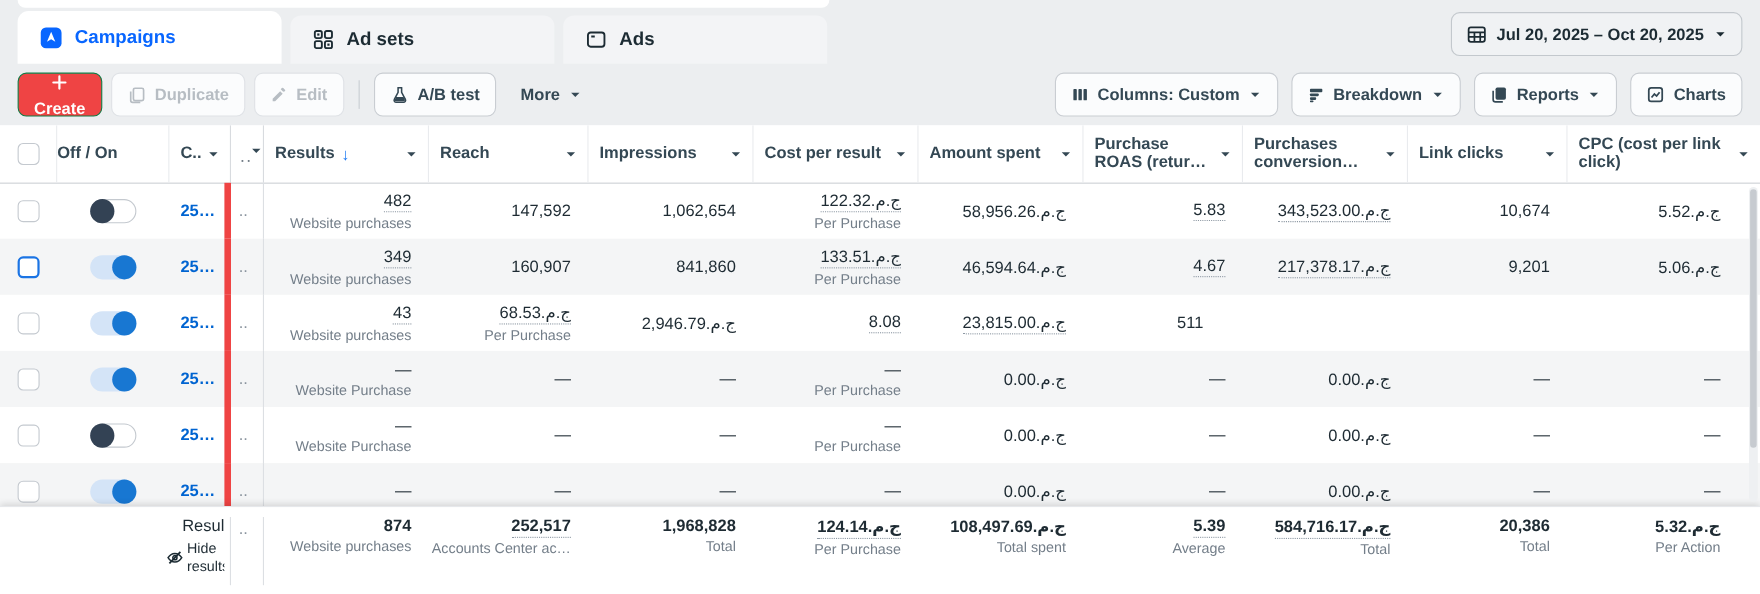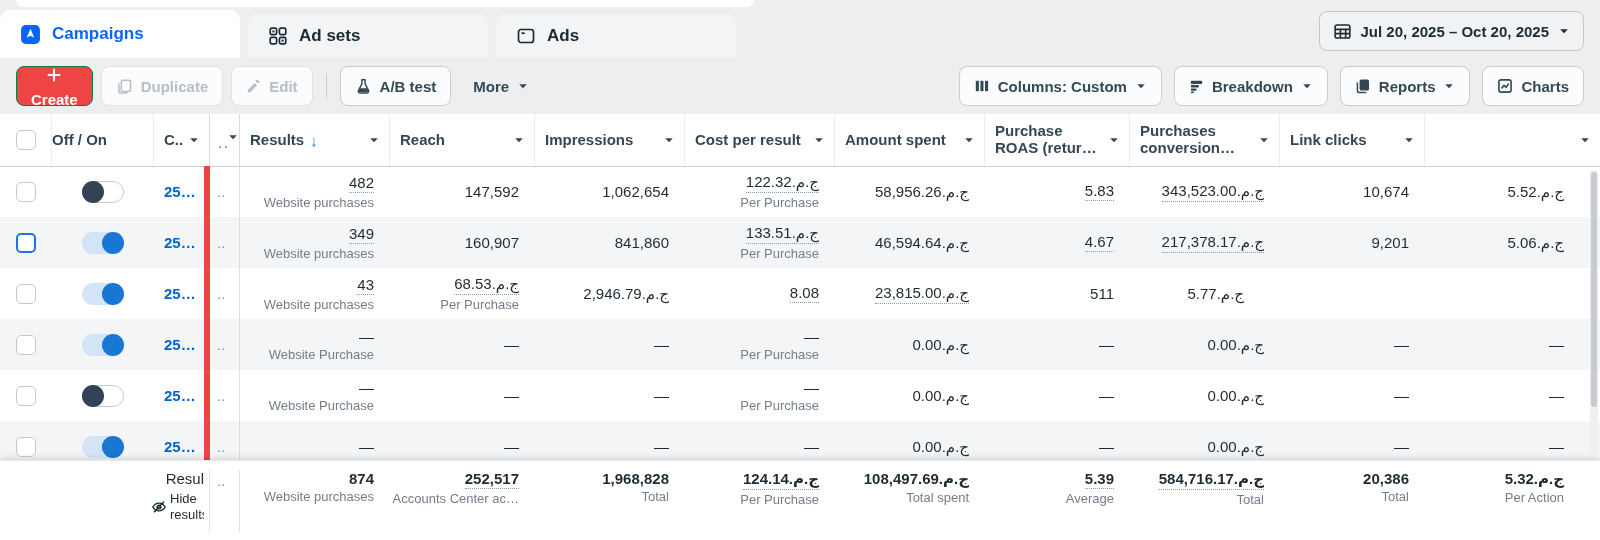--- a/index.html
+++ b/index.html
@@ -1,21 +1,21 @@
 <!DOCTYPE html>
 <html><head>
 <meta charset="utf-8">
 <style>
   html,body{margin:0;padding:0;background:#eceef0;}
   .app{position:relative;width:1600px;height:540px;overflow:hidden;background:#eceef0;
        font-family:"Liberation Sans","DejaVu Sans",sans-serif;color:#1c2b33;}
   .top-strip{position:absolute;top:0;left:16px;width:738px;height:7px;background:#fff;border-radius:0 0 8px 8px;}
 
   
-  .tabs-row{display:flex;align-items:flex-end;height:58px;gap:8px;}
+  .tabs-row{display:flex;align-items:flex-end;height:58px;padding-left:16px;gap:8px;}
   .tab{width:240px;height:44px;background:#f3f4f6;border-radius:10px 10px 0 0;display:flex;
        align-items:center;gap:11px;padding-left:20px;font-size:17px;font-weight:700;cursor:pointer;box-sizing:border-box;}
   .tab.active{background:#fff;color:#0866ff;height:48px;}
   .ticon{display:flex;align-items:center;}
   .date-btn{position:absolute;top:11px;right:16px;height:40px;border:1px solid #c3c8cd;border-radius:8px;
        display:flex;align-items:center;gap:9px;padding:0 13px;font-size:15px;font-weight:700;color:#1c2b33;
        background:#f0f2f4;cursor:pointer;box-sizing:border-box;}
 
   
   .toolbar{display:flex;align-items:center;height:56px;padding:0 16px;gap:8px;}
@@ -328,20 +328,21 @@
       </div>
       <div class="th">
         <span class="hl">Link clicks</span>
         <span class="caret i">
             <svg width="12" height="12" viewBox="0 0 12 12">
               <path d="M2.2 4.3l3.8 3.9 3.8-3.9z" fill="currentColor"></path>
             </svg>
           </span>
       </div>
       <div class="th">
+        <span class="hl">CPC (cost per link click)</span>
         <span class="caret i">
             <svg width="12" height="12" viewBox="0 0 12 12">
               <path d="M2.2 4.3l3.8 3.9 3.8-3.9z" fill="currentColor"></path>
             </svg>
           </span>
       </div>
     </div>
 
     <div class="rows" id="rows">
         <div class="row grid">
@@ -461,23 +462,20 @@
             <span class="val">2,946.79<bdi>ج.م.</bdi></span>
           </div>
           <div class="cell num-cell">
             <span class="val u">8.08</span>
           </div>
           <div class="cell num-cell">
             <span class="val u">23,815.00<bdi>ج.م.</bdi></span>
           </div>
           <div class="cell num-cell">
             <span class="val">511</span>
-          </div>
-          <div class="cell num-cell">
-            <span class="val">5.77<bdi>ج.م.</bdi></span>
           </div>
         </div>
         <div class="row grid alt">
           <div class="cell-cb">
             <div class="cb"></div>
           </div>
           <div class="cell-tg">
             <div class="tg on">
               <div class="knob"></div>
             </div>

